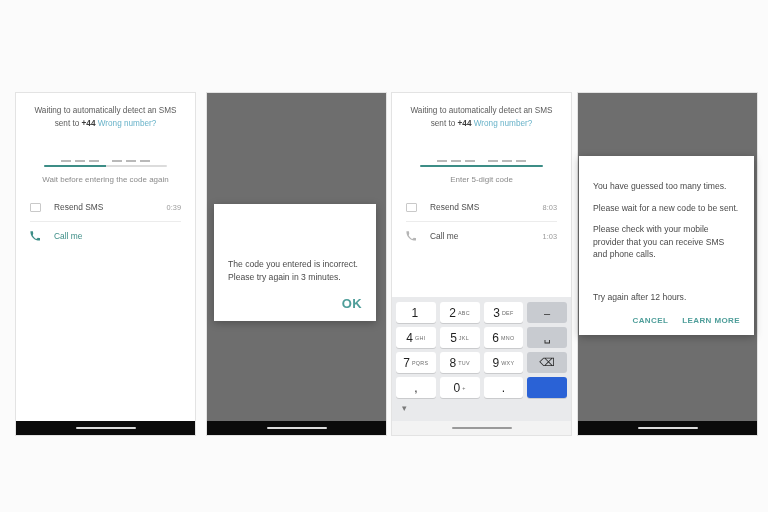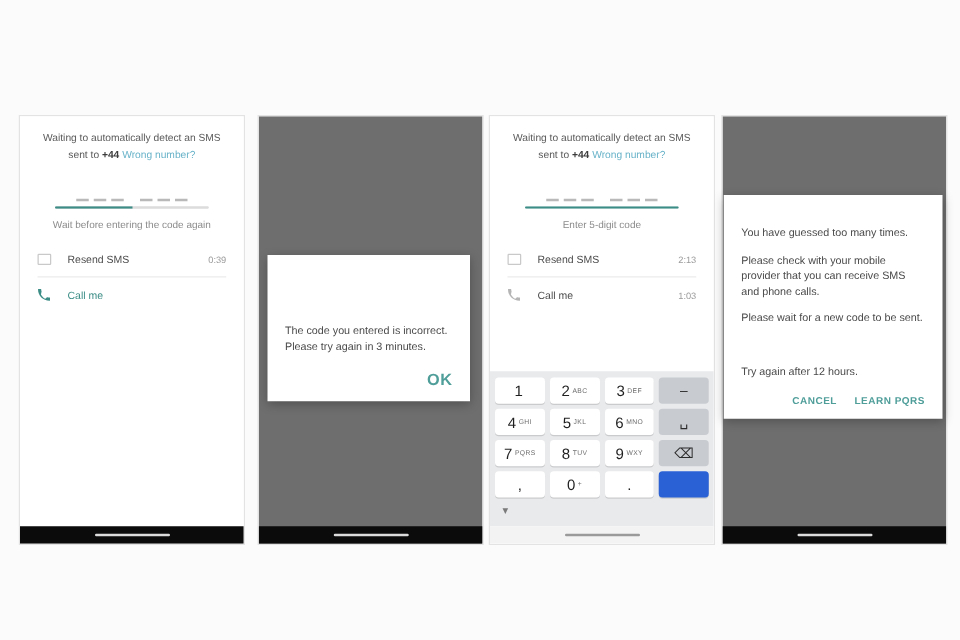--- a/index.html
+++ b/index.html
@@ -268,21 +268,21 @@
         <i style="width:100%"></i>
       </div>
       <div class="hint">Enter 5-digit code</div>
 
       <div class="rows">
         <div class="row">
           <span class="ic">
               <i class="sms-ic"></i>
             </span>
           <span class="lbl">Resend SMS</span>
-          <span class="tm">2:13</span>
+          <span class="tm">8:03</span>
         </div>
         <div class="divider"></div>
         <div class="row">
           <span class="ic">
             <svg class="ph-ic" width="10" height="10" viewBox="0 0 24 24" fill="#b5b5b5">
                 <path d="M6.6 10.8c1.9 3.7 4.9 6.7 8.6 8.6l2.9-2.9c.4-.4.9-.5 1.3-.3 1.2.4 2.5.6 3.8.6.6 0 1 .4 1 1V22c0 .6-.4 1-1 1C10.6 23 1 13.4 1 1.5.9.9 1.4.5 2 .5h4.2c.6 0 1 .4 1 1 0 1.3.2 2.6.6 3.8.1.4 0 .9-.3 1.3L6.6 10.8z"></path>
               </svg>
           </span>
           <span class="lbl">Call me</span>
           <span class="tm">1:03</span>
@@ -373,23 +373,23 @@
 
       <div class="navbar">
         <span class="pill"></span>
       </div>
     </div>
   </div>
 
   <div class="dialog" id="dlg4">
     <div class="dlg-body">
       <p>You have guessed too many times.</p>
+      <p>Please wait for a new code to be sent.</p>
       <p>Please check with your mobile provider that you can receive SMS and phone calls.</p>
-      <p>Please wait for a new code to be sent.</p>
       <p>Try again after 12 hours.</p>
     </div>
     <div class="dlg-actions">
       <button class="dlg-btn">CANCEL</button>
-      <button class="dlg-btn">LEARN PQRS</button>
+      <button class="dlg-btn">LEARN MORE</button>
     </div>
   </div>
 
 </div>
 
 </body></html>

